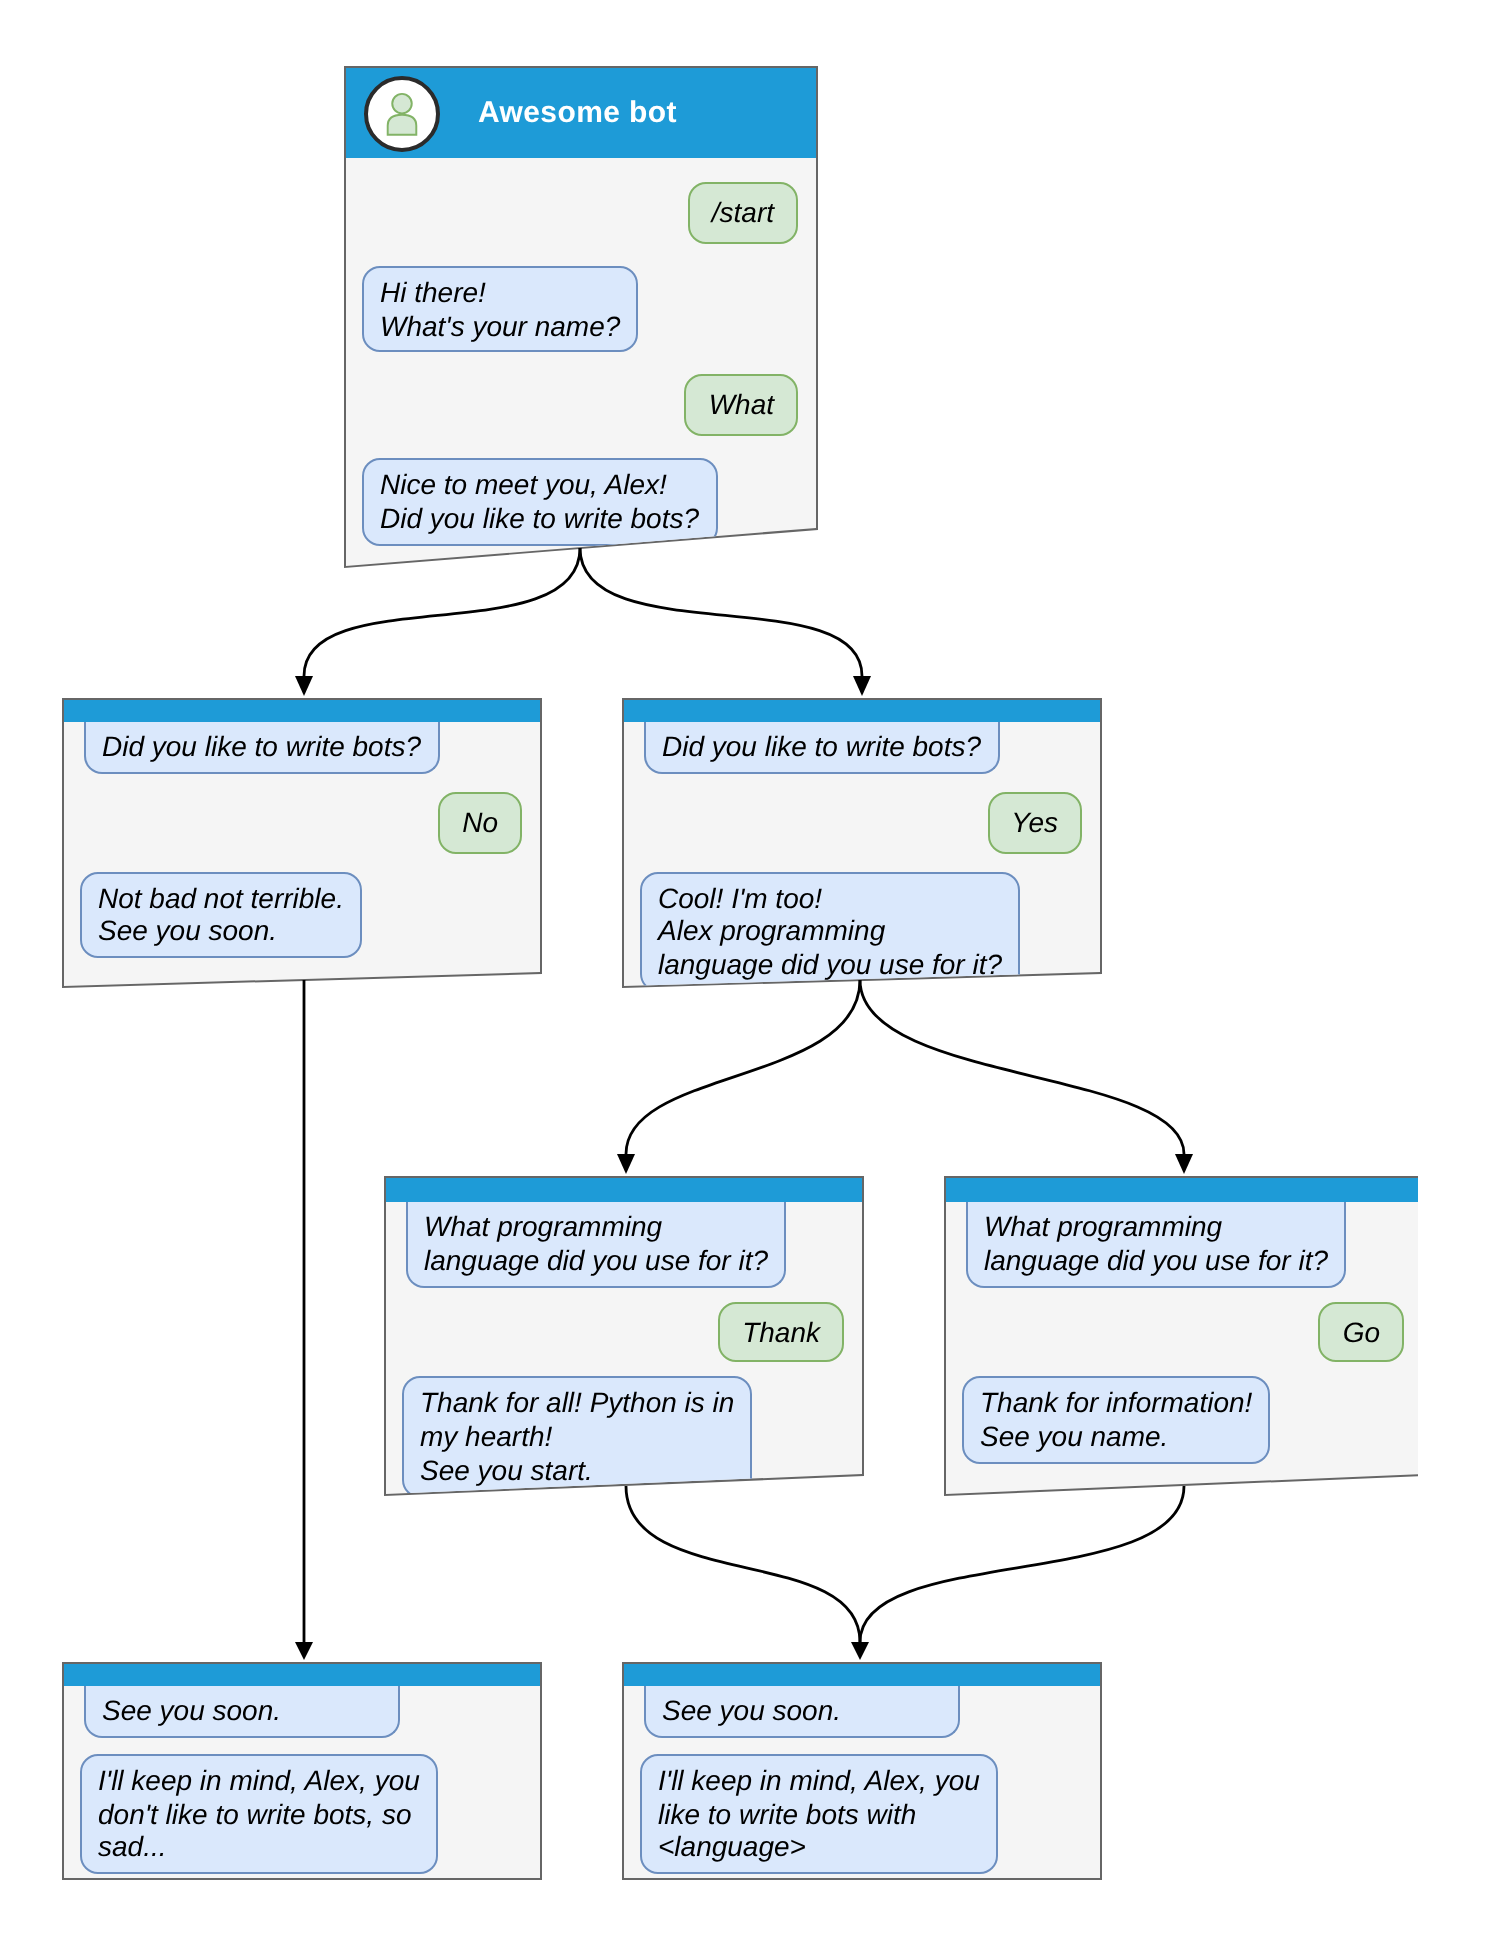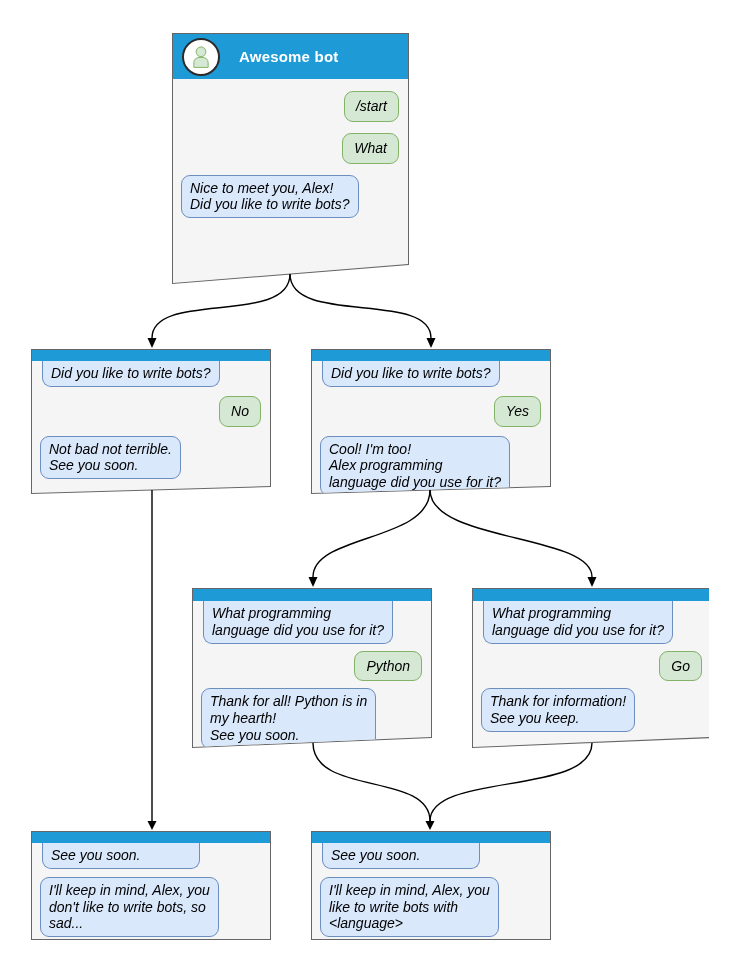--- a/index.html
+++ b/index.html
@@ -72,20 +72,22 @@
         <span class="avatar">
           <svg width="26" height="26" viewBox="0 0 40 40">
             <circle cx="20" cy="12" r="7.5" fill="#d5e8d4" stroke="#82b366" stroke-width="1.5"></circle>
             <path d="M9,36 L9,29 Q9,20.5 20,20.5 Q31,20.5 31,29 L31,36 Z" fill="#d5e8d4" stroke="#82b366" stroke-width="1.5"></path>
           </svg>
         </span>
         <span class="title">Awesome bot</span>
       </div>
       <div class="chat pad g11">
         <div class="bubble user">/start</div>
+        <div class="bubble bot">Hi there!
+What's your name?</div>
         <div class="bubble user">What</div>
         <div class="bubble bot">Nice to meet you, Alex!
 Did you like to write bots?</div>
       </div>
     </div>
   </div>
 
   <div class="window" style="left:31px;top:349px;width:240px;height:145px;--slant:7px">
     <div class="win-fill">
       <div class="titlebar thin"></div>
@@ -110,37 +112,37 @@
       </div>
     </div>
   </div>
 
   <div class="window" style="left:192px;top:588px;width:240px;height:160px;--slant:10px">
     <div class="win-fill">
       <div class="titlebar thin12"></div>
       <div class="chat g7">
         <div class="bubble bot clipped">What programming
 language did you use for it?</div>
-        <div class="bubble user">Python</div>
+        <div class="bubble user">Thank</div>
         <div class="bubble bot">Thank for all! Python is in
 my hearth!
-See you soon.</div>
+See you start.</div>
       </div>
     </div>
   </div>
 
   <div class="window" style="left:472px;top:588px;width:240px;height:160px;--slant:10px">
     <div class="win-fill">
       <div class="titlebar thin12"></div>
       <div class="chat g7">
         <div class="bubble bot clipped">What programming
 language did you use for it?</div>
         <div class="bubble user">Go</div>
         <div class="bubble bot">Thank for information!
-See you keep.</div>
+See you name.</div>
       </div>
     </div>
   </div>
 
   <div class="window" style="left:31px;top:831px;width:240px;height:109px;--slant:0px">
     <div class="win-fill">
       <div class="titlebar thin"></div>
       <div class="chat g8">
         <div class="bubble bot clipped w158">See you soon.</div>
         <div class="bubble bot">I'll keep in mind, Alex, you

